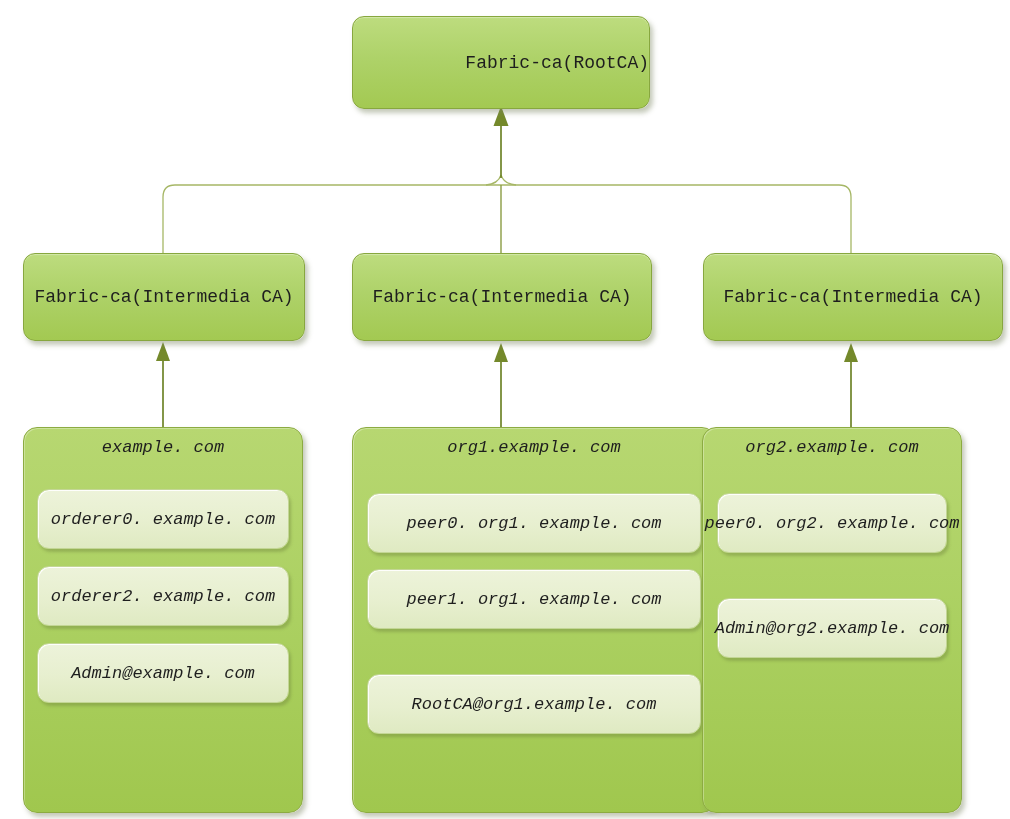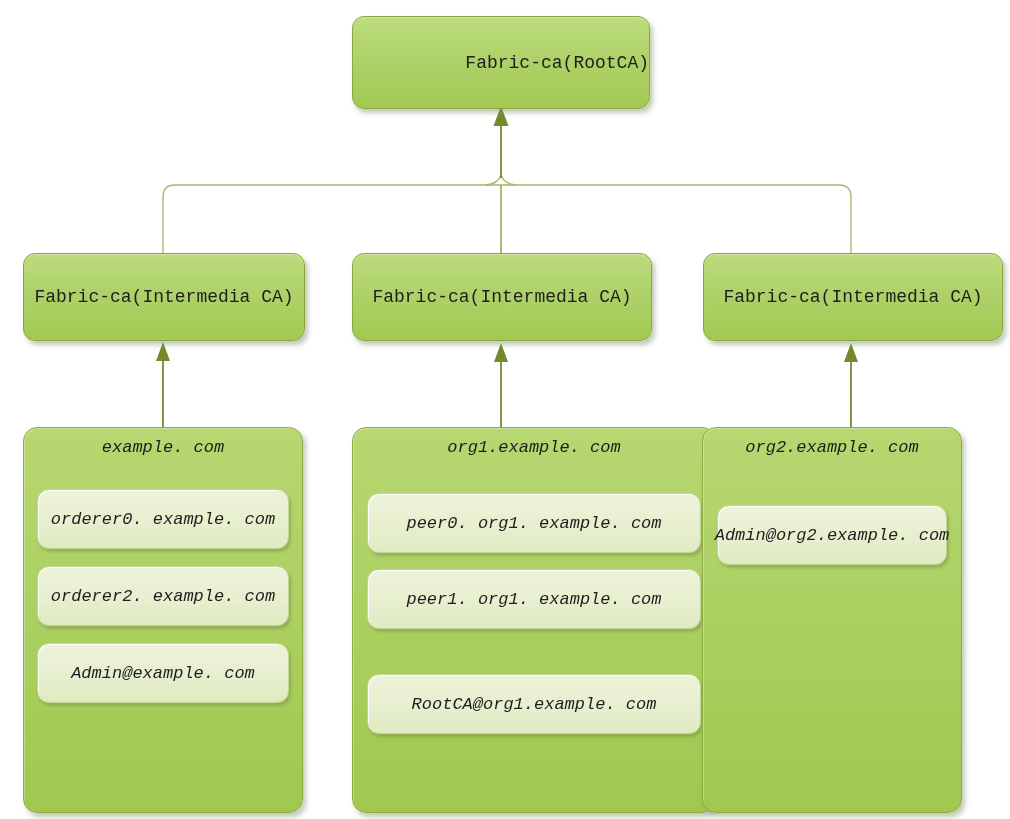--- a/index.html
+++ b/index.html
@@ -123,16 +123,17 @@
 
   <div class="org org-1">
     <div class="org-title">org1.example. com</div>
     <div class="member first">peer0. org1. example. com</div>
     <div class="member">peer1. org1. example. com</div>
     <div class="member gap-large">RootCA@org1.example. com</div>
   </div>
 
   <div class="org org-2">
     <div class="org-title">org2.example. com</div>
+    <div class="member first">peer0. org2. example. com</div>
     <div class="member gap-large">Admin@org2.example. com</div>
   </div>
 
 </div>
 
 </body></html>

